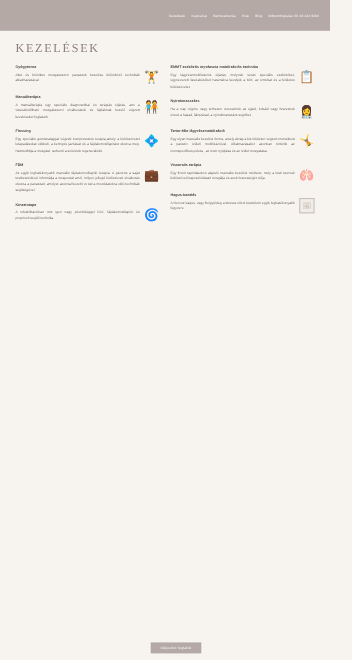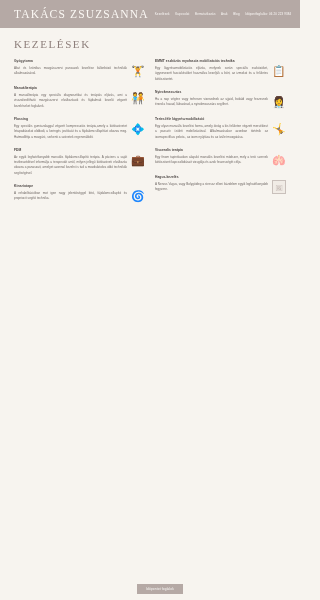--- a/index.html
+++ b/index.html
@@ -121,21 +121,20 @@
     letter-spacing: .2px;
     padding: 3.5px 9px;
     cursor: pointer;
     line-height: 1;
   }
 </style>
 </head>
 <body>
 
 <div class="site-header">
-  <div class="brand">TAKÁCS ZSUZSANNA</div>
 
   <nav class="nav">
     <a class="nav-item" href="#">Kezelések</a>
     <a class="nav-item" href="#">Kapcsolat</a>
     <a class="nav-item" href="#">Bemutatkozás</a>
     <a class="nav-item" href="#">Árak</a>
     <a class="nav-item" href="#">Blog</a>
     <span class="nav-phone">Időpontfoglalás: 06 20 223 9384</span>
   </nav>
 </div>

